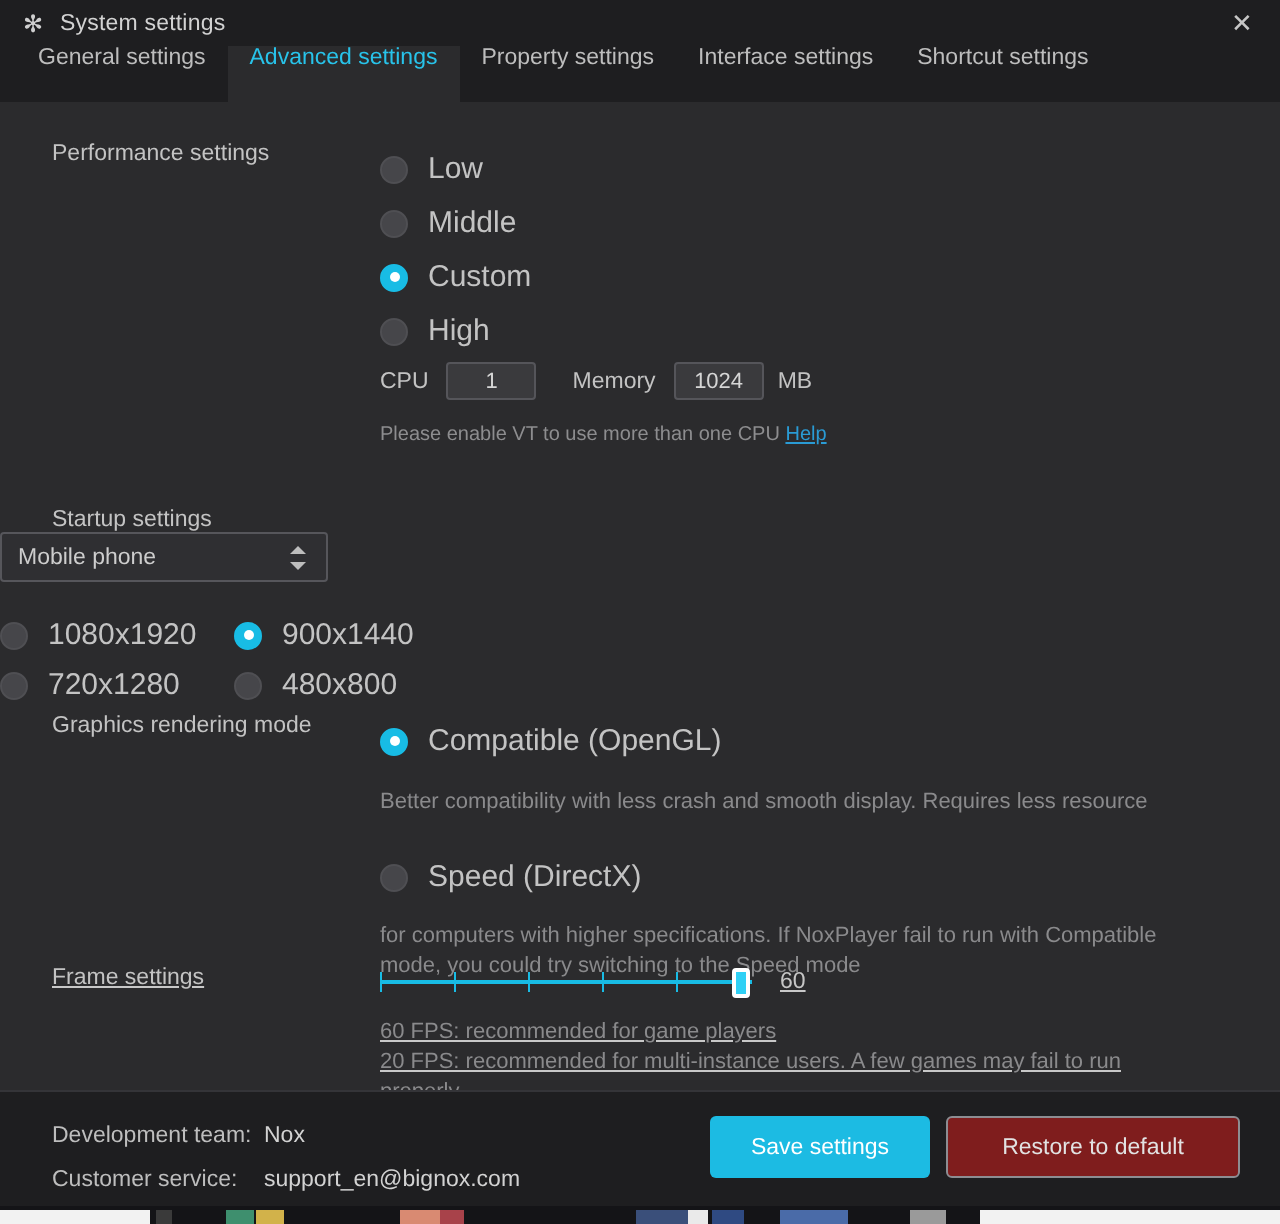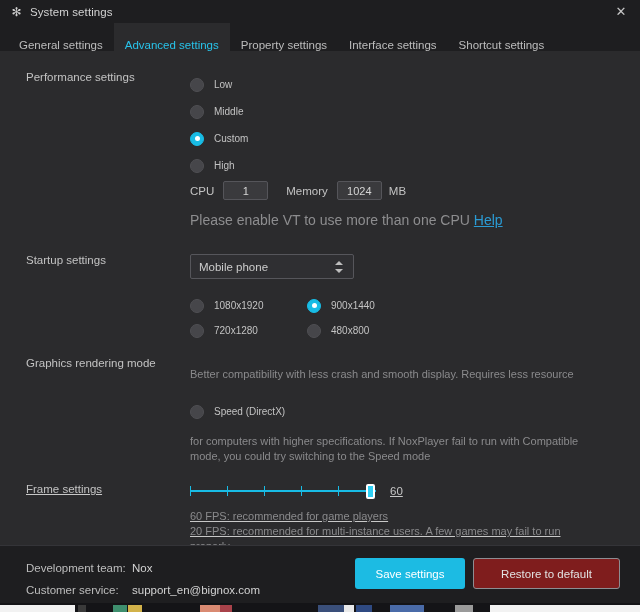--- a/index.html
+++ b/index.html
@@ -52,21 +52,21 @@
   
   .tabbar {
     height: 28px;
     background: #1e1e20;
     display: flex;
     align-items: stretch;
     padding-left: 8px;
   }
   .tab {
     display: flex;
-    align-items: flex-end;
+    align-items: flex-start;
     padding: 0 11px;
     font-size: 11.5px;
     color: #bdbdbd;
     cursor: pointer;
     white-space: nowrap;
   }
   .tab.active {
     background: #2b2b2d;
     color: #28c3ea;
   }
@@ -116,21 +116,21 @@
   .radio.on::after {
     content: "";
     position: absolute;
     left: 50%; top: 50%;
     width: 5px; height: 5px;
     margin: -2.5px 0 0 -2.5px;
     border-radius: 50%;
     background: #ffffff;
   }
   .radio-label {
-    font-size: 10px;
+    font-size: 15px;
     color: #c3c3c3;
   }
 
   
   .cpumem {
     display: flex;
     align-items: center;
     font-size: 11.5px;
     color: #c3c3c3;
   }
@@ -143,21 +143,21 @@
     border-radius: 2px;
     color: #d5d5d5;
     font-size: 11px;
     font-family: "Liberation Sans", sans-serif;
     text-align: center;
     margin-right: 18px;
     padding: 0;
   }
   .num-input.mem { margin-right: 7px; }
   .hint {
-    font-size: 14px;
+    font-size: 10px;
     color: #8d8d8f;
     margin-top: 12px;
   }
   .hint a {
     color: #2a9bd4;
     text-decoration: underline;
   }
 
   
   .dropdown {
@@ -375,21 +375,21 @@
         <input class="num-input mem" type="text" value="1024" style="">
         <span class="lbl">MB</span>
       </div>
       <div class="hint">
         <span>Please enable VT to use more than one CPU</span>
         <a href="#">Help</a>
       </div>
     </div>
   </div>
 
-  <div class="row" style="top:203px;">
+  <div class="row" style="top:203px;flex-direction:column;">
     <div class="label-col">Startup settings</div>
     <div class="field-col">
       <div class="dropdown">
         <span class="dd-value">Mobile phone</span>
         <span class="dd-arrows"></span>
       </div>
       <div class="res-grid" style="margin-top:14px;">
         <div class="radio-line">
           <span class="radio"></span>
           <span class="radio-label">1080x1920</span>
@@ -406,20 +406,24 @@
           <span class="radio"></span>
           <span class="radio-label">480x800</span>
         </div>
       </div>
     </div>
   </div>
 
   <div class="row" style="top:306px;">
     <div class="label-col">Graphics rendering mode</div>
     <div class="field-col">
+      <div class="radio-line">
+        <span class="radio on"></span>
+        <span class="radio-label">Compatible (OpenGL)</span>
+      </div>
       <div class="desc" style="margin-top:10px;">Better compatibility with less crash and smooth display. Requires less resource</div>
       <div class="radio-line" style="margin-top:16px;">
         <span class="radio"></span>
         <span class="radio-label">Speed (DirectX)</span>
       </div>
       <div class="desc" style="margin-top:9px;">for computers with higher specifications. If NoxPlayer fail to run with Compatible mode, you could try switching to the Speed mode</div>
     </div>
   </div>
 
   <div class="row" style="top:432px;text-decoration:underline;">

